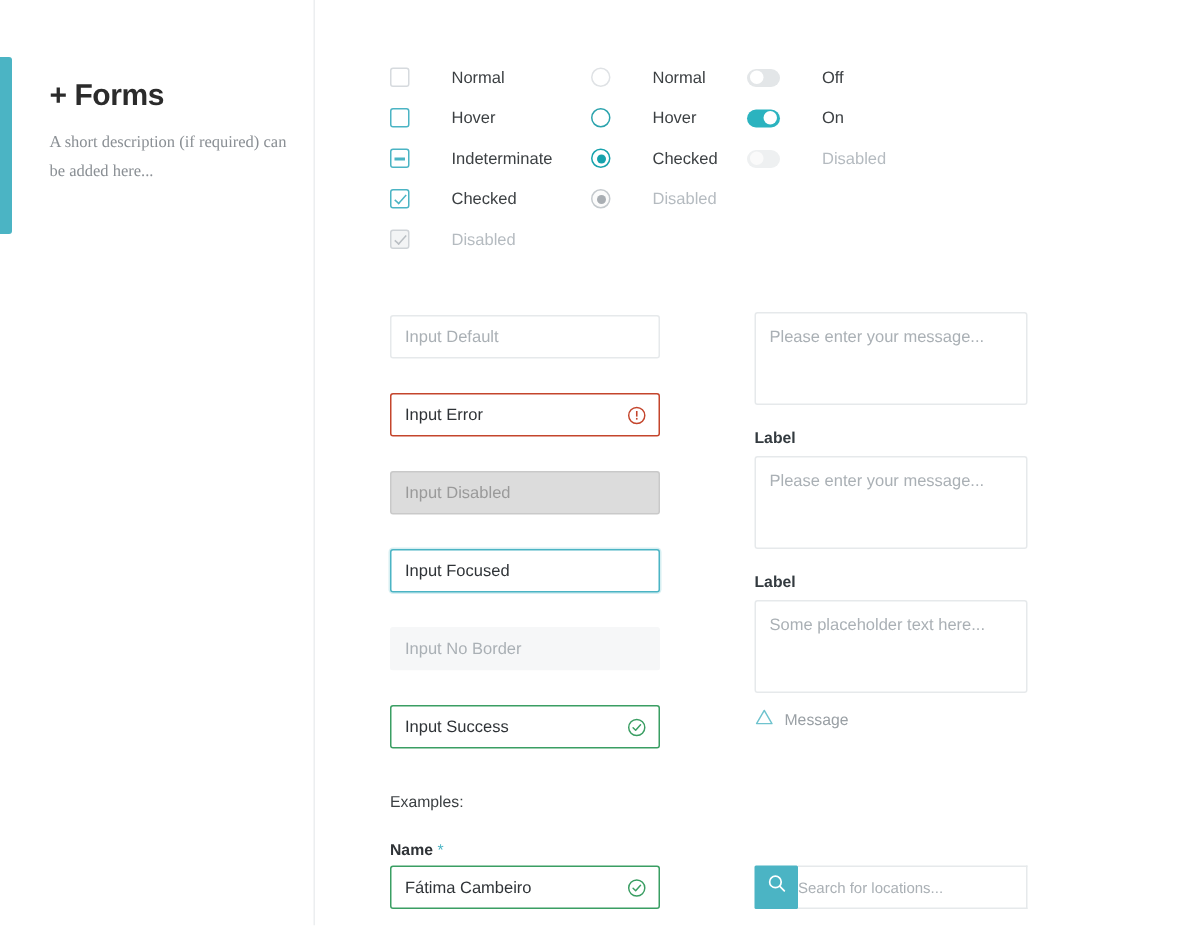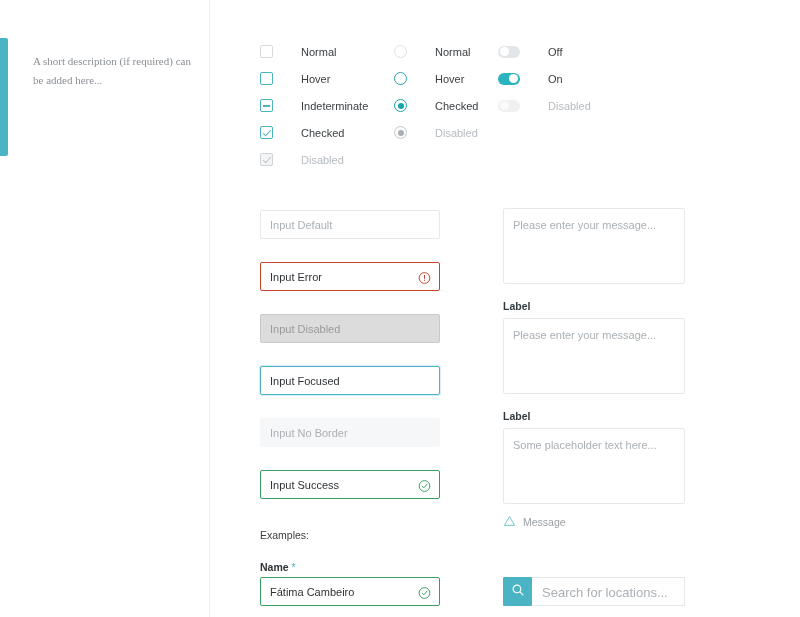--- a/index.html
+++ b/index.html
@@ -109,21 +109,21 @@
 
   .in-icon { position: absolute; right: 9px; top: 50%; transform: translateY(-50%); width: 13px; height: 13px; }
 
   
   .ta-col { position: absolute; left: 293px; top: 208px; width: 182px; }
   .ta-label {
     font-size: 10.5px; font-weight: bold; color: #333a3f; margin-bottom: 6px;
     font-family: "Liberation Sans", sans-serif;
   }
   .ta {
-    width: 182px; height: 76px; border: 1px solid #e6e9eb; border-radius: 2px;
+    width: 182px; height: 62px; border: 1px solid #e6e9eb; border-radius: 2px;
     background: #fff; font-size: 11px; color: #aab0b5; padding: 9px 9px;
     font-family: "Liberation Sans", sans-serif; position: relative; line-height: 1.4;
   }
   .ta-block { margin-bottom: 16px; }
 
   .msg-row { display: flex; align-items: center; margin-top: 9px; }
   .msg-text { font-size: 10.5px; color: #9aa0a5; margin-left: 7px; font-family: "Liberation Sans", sans-serif; }
 
   
   .examples-title {
@@ -138,32 +138,33 @@
   .name-input-wrap { position: absolute; left: 50px; top: 577px; }
 
   
   .search-wrap { position: absolute; left: 293px; top: 577px; display: flex; align-items: stretch; }
   .search-btn {
     width: 29px; height: 29px; background: #4bb4c4; display: flex;
     align-items: center; justify-content: center; flex: none; border-radius: 1px;
   }
   .search-field {
     width: 153px; height: 29px; border: 1px solid #e6e9eb; border-left: none;
-    background: #fff; font-size: 13px; color: #aab0b5; padding: 0 10px;
+    background: #fff; font-size: 10px; color: #aab0b5; padding: 0 0;
     line-height: 29px; font-family: "Liberation Sans", sans-serif;
   }
 </style>
 </head>
 <body>
 
 <div class="page">
 
   <div class="left-panel">
     <div class="accent-bar"></div>
     <div class="panel-body">
+      <h1 class="panel-title">+ Forms</h1>
       <p class="panel-desc">A short description (if required) can be added here...</p>
     </div>
   </div>
   <div class="v-divider"></div>
 
   <div class="content">
 
     <div class="ctrl-col col-check">
       <div class="ctrl-row">
         <span class="cb cb-normal"></span>

